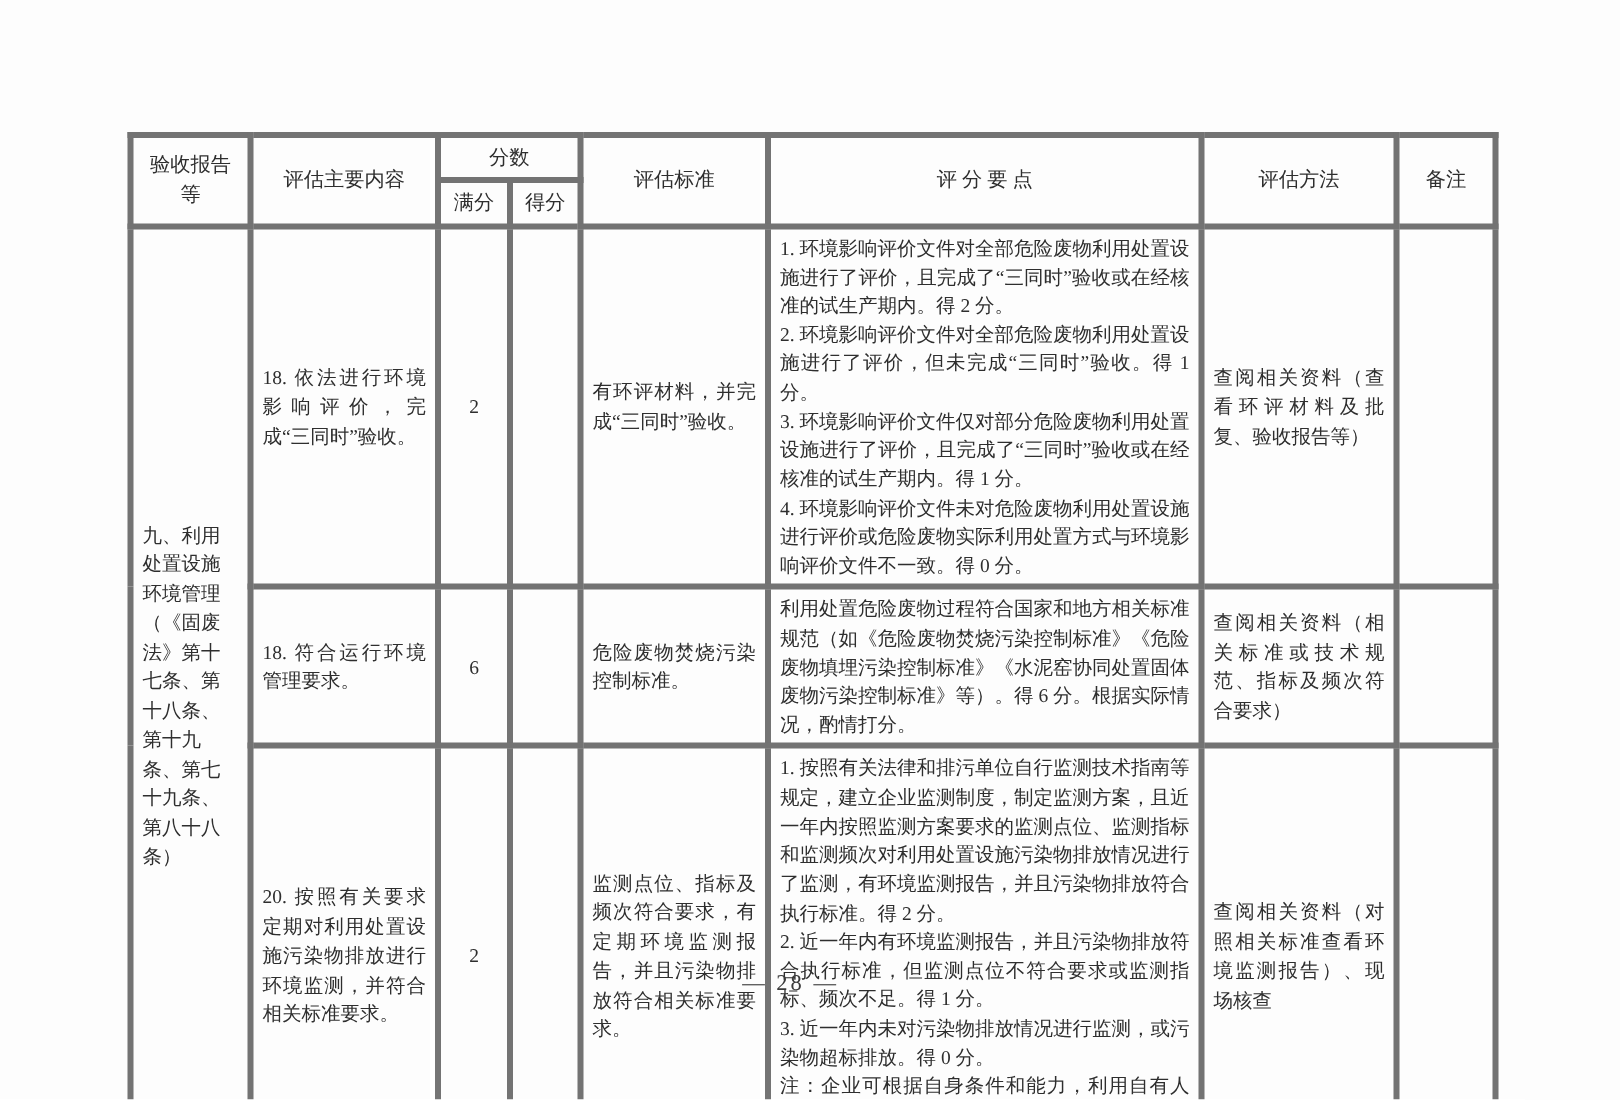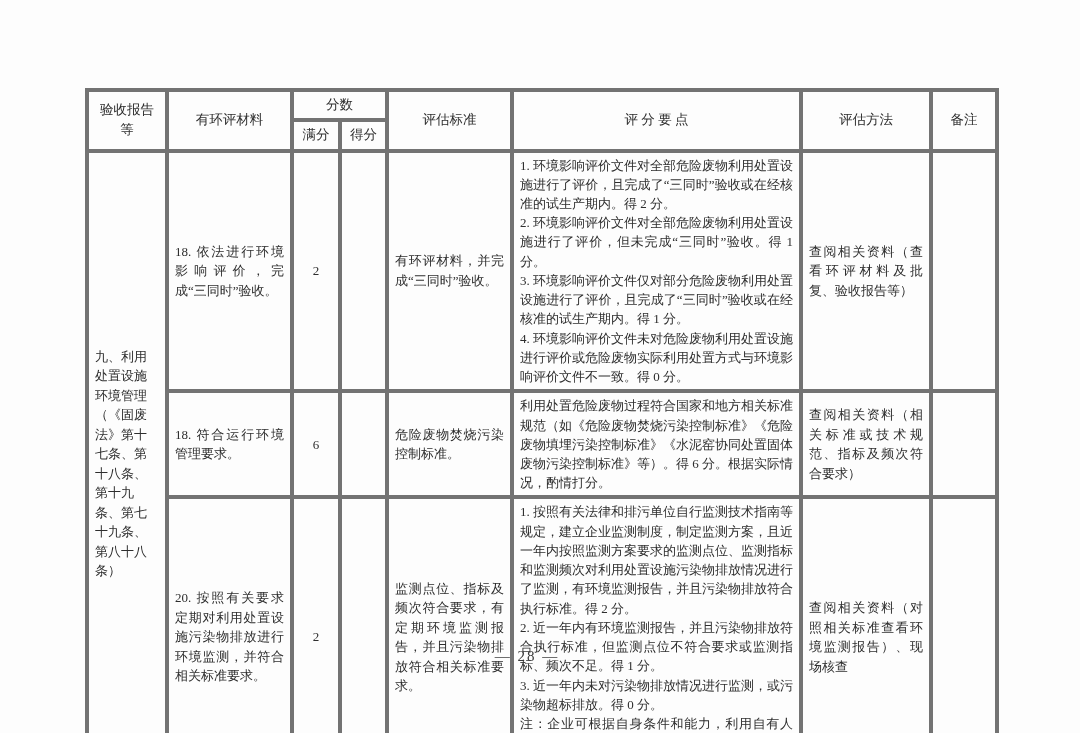--- a/index.html
+++ b/index.html
@@ -88,21 +88,21 @@
       <col style="width:48px">
       <col style="width:47px">
       <col style="width:125px">
       <col style="width:289px">
       <col style="width:130px">
       <col style="width:66px">
     </colgroup>
     <thead>
       <tr class="hdr-top">
         <th rowspan="2">验收报告等</th>
-        <th rowspan="2">有环评材料</th>
+        <th rowspan="2">评估主要内容</th>
         <th colspan="2">分数</th>
         <th rowspan="2">评估标准</th>
         <th rowspan="2">评 分 要 点</th>
         <th rowspan="2">评估方法</th>
         <th rowspan="2">备注</th>
       </tr>
       <tr class="hdr-sub">
         <th>满分</th>
         <th>得分</th>
       </tr>

